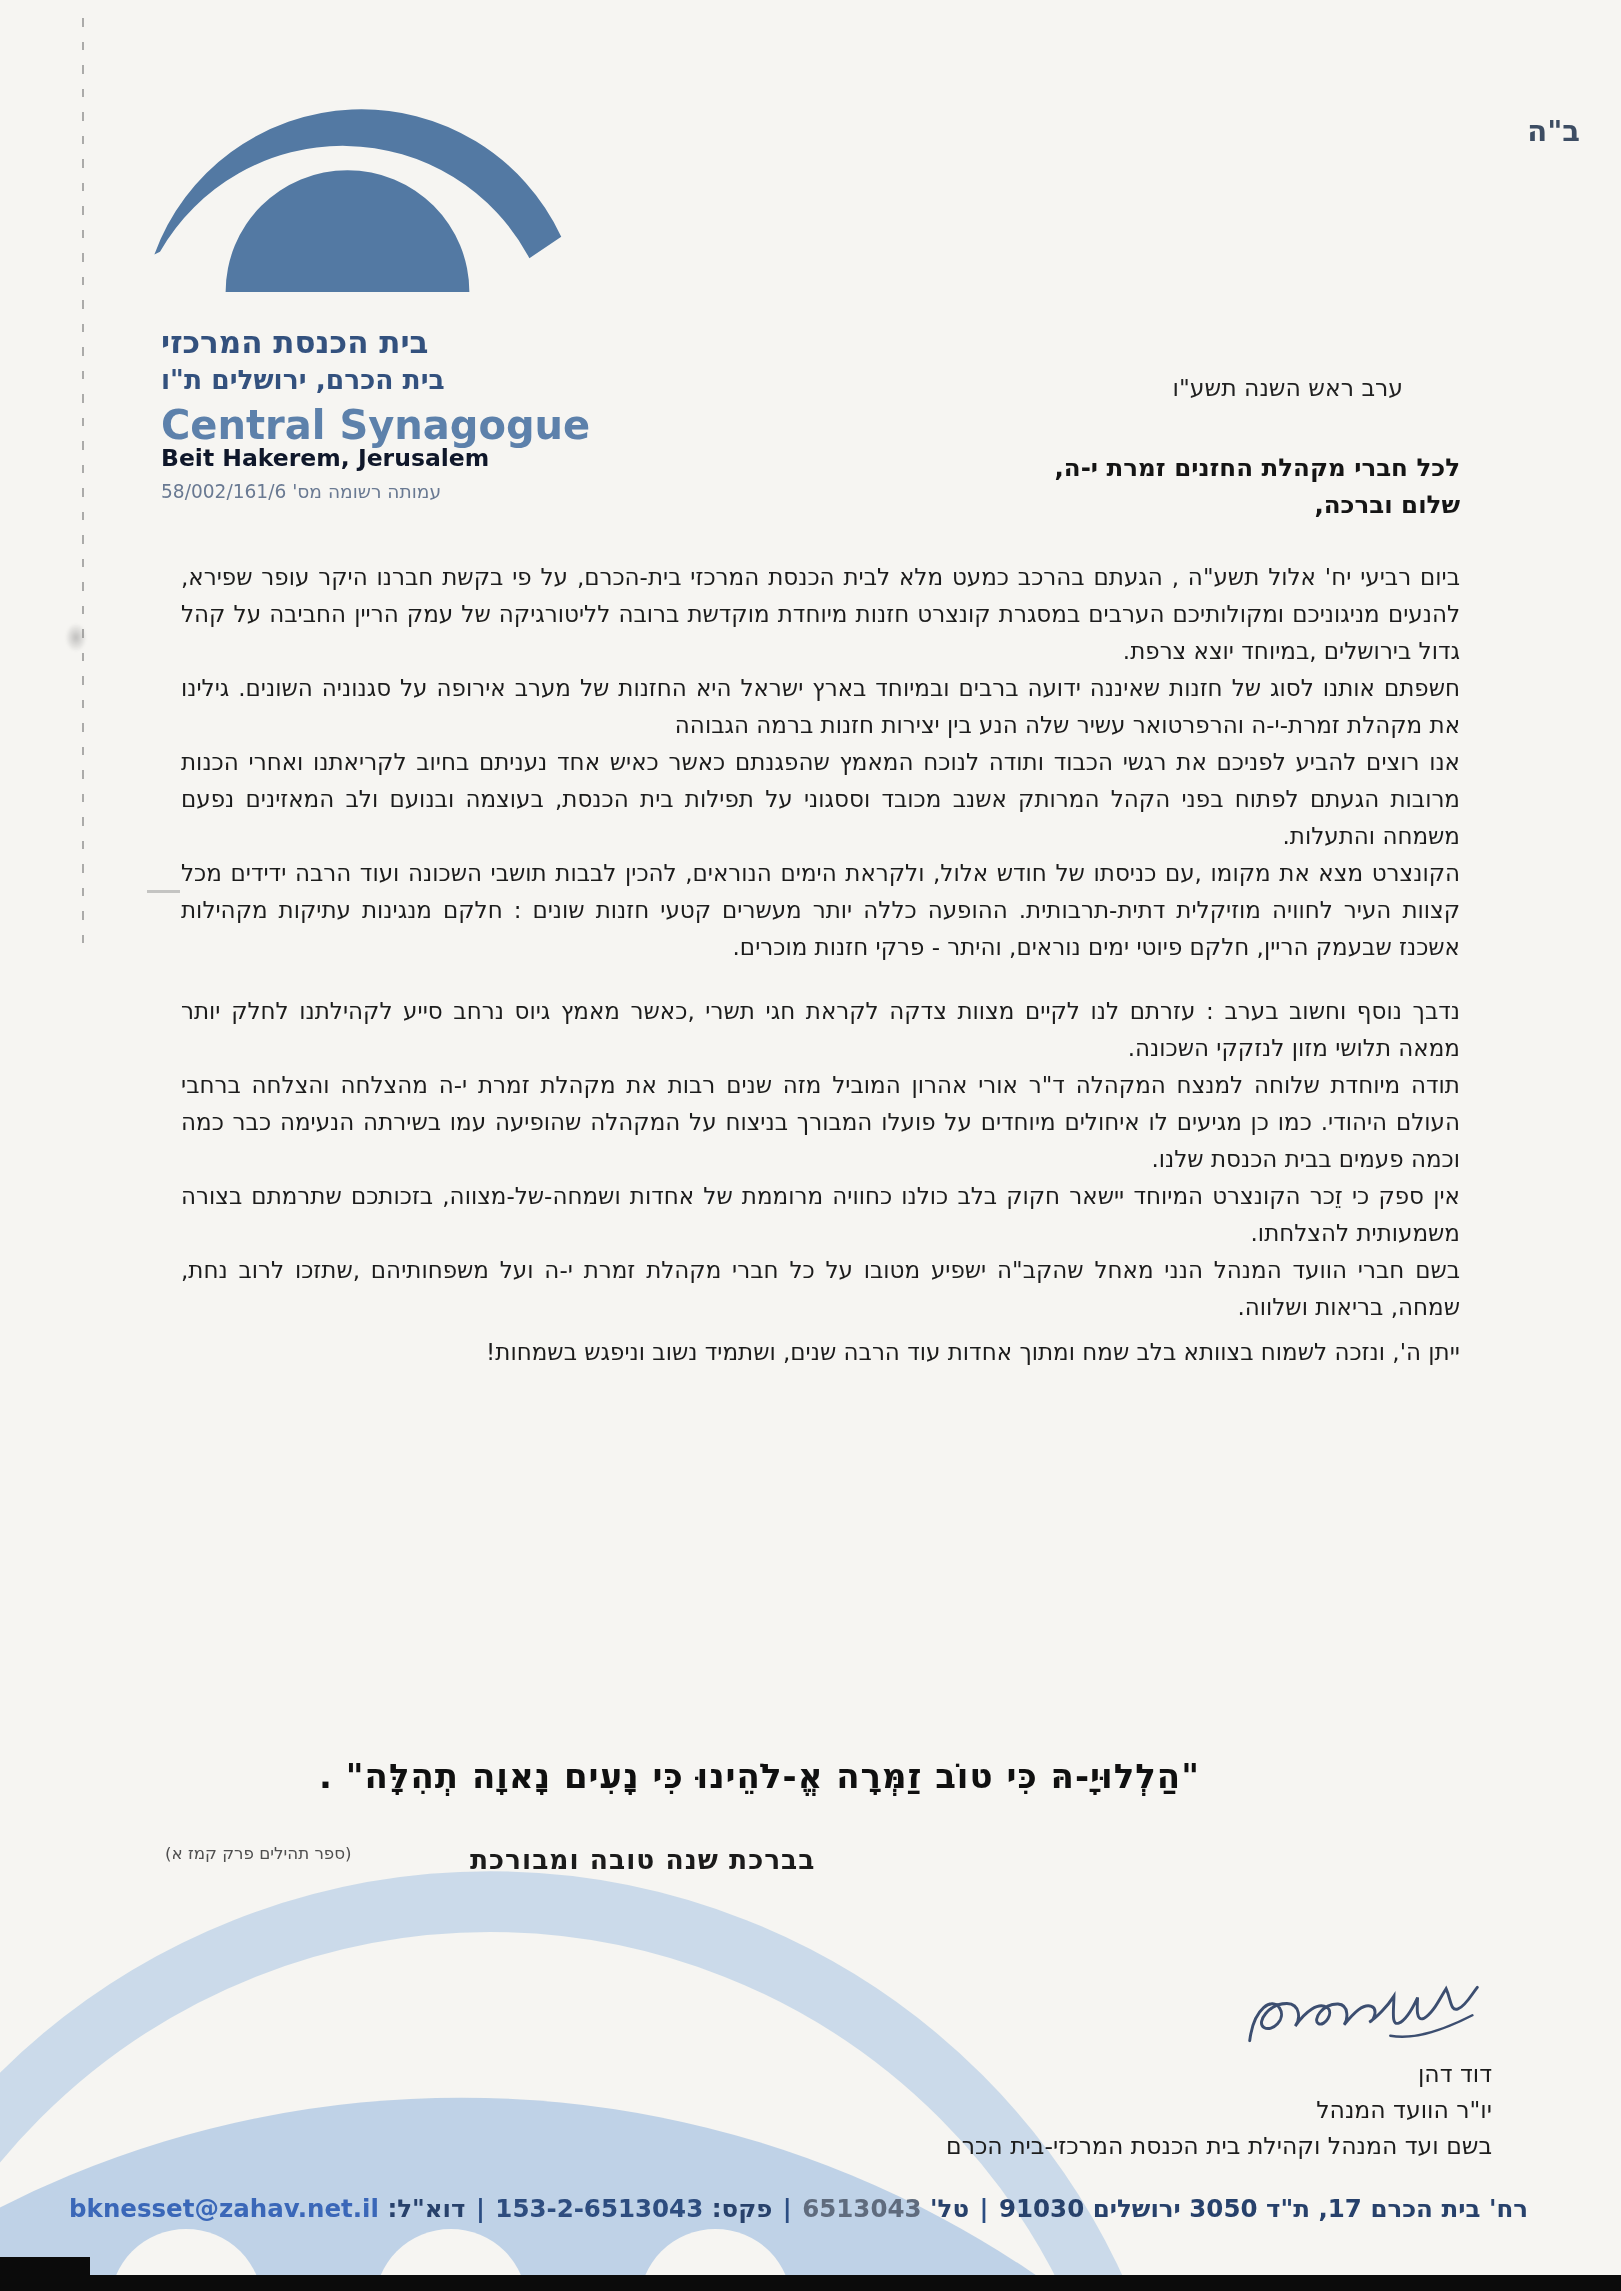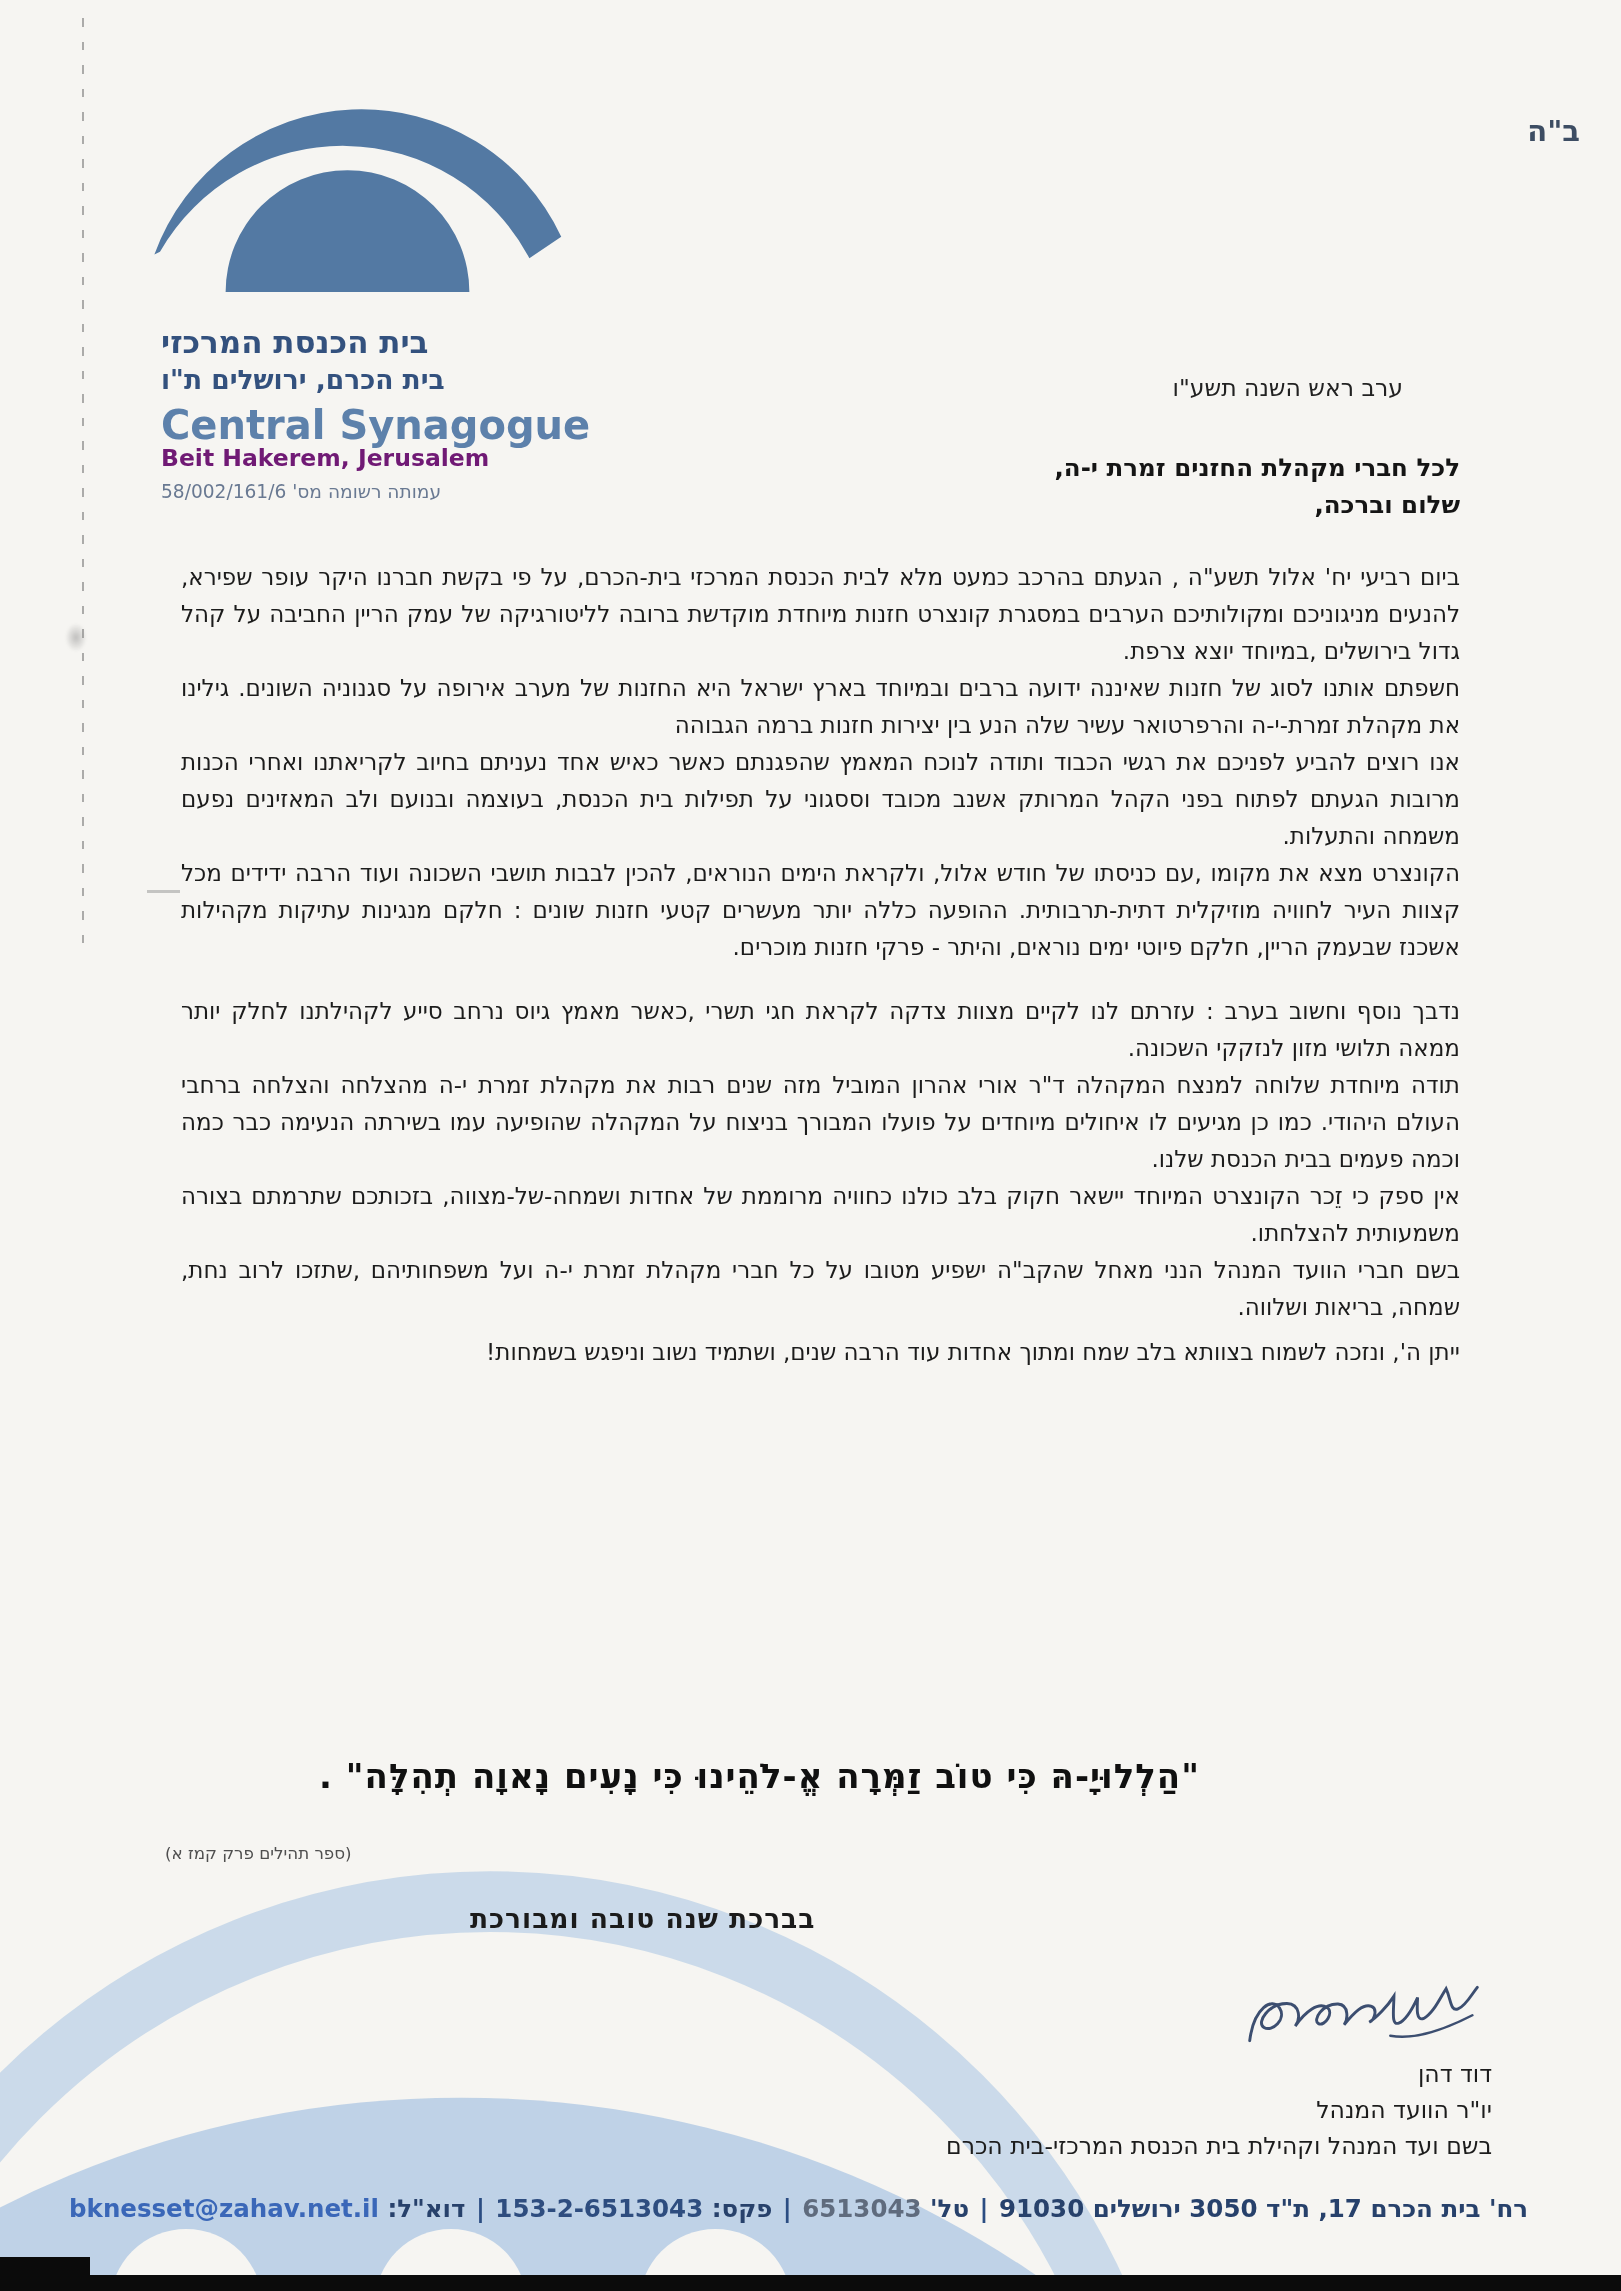--- a/index.html
+++ b/index.html
@@ -36,21 +36,21 @@
   .bh{
     position:absolute;top:114px;right:41px;
     font-size:29px;font-weight:bold;color:#3d4d63;direction:rtl;
   }
   
   .logo-block{position:absolute;top:67px;left:127px;width:470px;}
   .logo-text{margin-top:27.4px;padding-left:34px;}
   .logo-he-1{font-size:31px;font-weight:bold;color:#33517e;direction:rtl;text-align:left;line-height:39px;}
   .logo-he-2{font-size:26.5px;font-weight:bold;color:#33517e;direction:rtl;text-align:left;line-height:35px;}
   .logo-en-1{font-size:40px;font-weight:bold;color:#5d81ab;line-height:37px;margin-top:9.8px;}
-  .logo-en-2{font-size:23.5px;font-weight:bold;color:#701a75;line-height:29px;}
+  .logo-en-2{font-size:23.5px;font-weight:bold;color:#0f172a;line-height:29px;}
   .logo-reg{font-size:18.6px;color:#697992;direction:rtl;text-align:left;margin-top:7.8px;}
   
   .date-line{position:absolute;top:374px;right:218px;font-size:23.5px;direction:rtl;color:#222;}
   .addressee{
     position:absolute;top:449px;right:161px;
     font-size:24.5px;font-weight:bold;direction:rtl;text-align:right;line-height:37px;color:#151515;
   }
   
   .letter-body{
     position:absolute;top:559px;right:161px;width:1279px;
@@ -66,21 +66,21 @@
     position:absolute;top:1756px;left:0;right:102px;
     text-align:center;direction:rtl;
     font-size:34px;font-weight:bold;color:#101010;letter-spacing:1px;
   }
   .quote-source{
     position:absolute;top:1843px;left:165px;
     font-size:16.7px;color:#4f4f4f;direction:rtl;
   }
   
   .closing{
-    position:absolute;top:1903px;left:470px;
+    position:absolute;top:1844px;left:470px;
     font-size:26.5px;font-weight:bold;direction:rtl;color:#1b1b1b;letter-spacing:1px;
   }
   .signature-block{
     position:absolute;top:1976px;right:129px;
     text-align:right;direction:rtl;font-size:23.5px;line-height:36px;color:#1c1c1c;
   }
   .signature-img{display:block;margin:0 5.9px 3.9px auto;transform:rotate(-6deg);}
   
   .footer{
     position:absolute;top:2194px;left:69px;right:93px;

